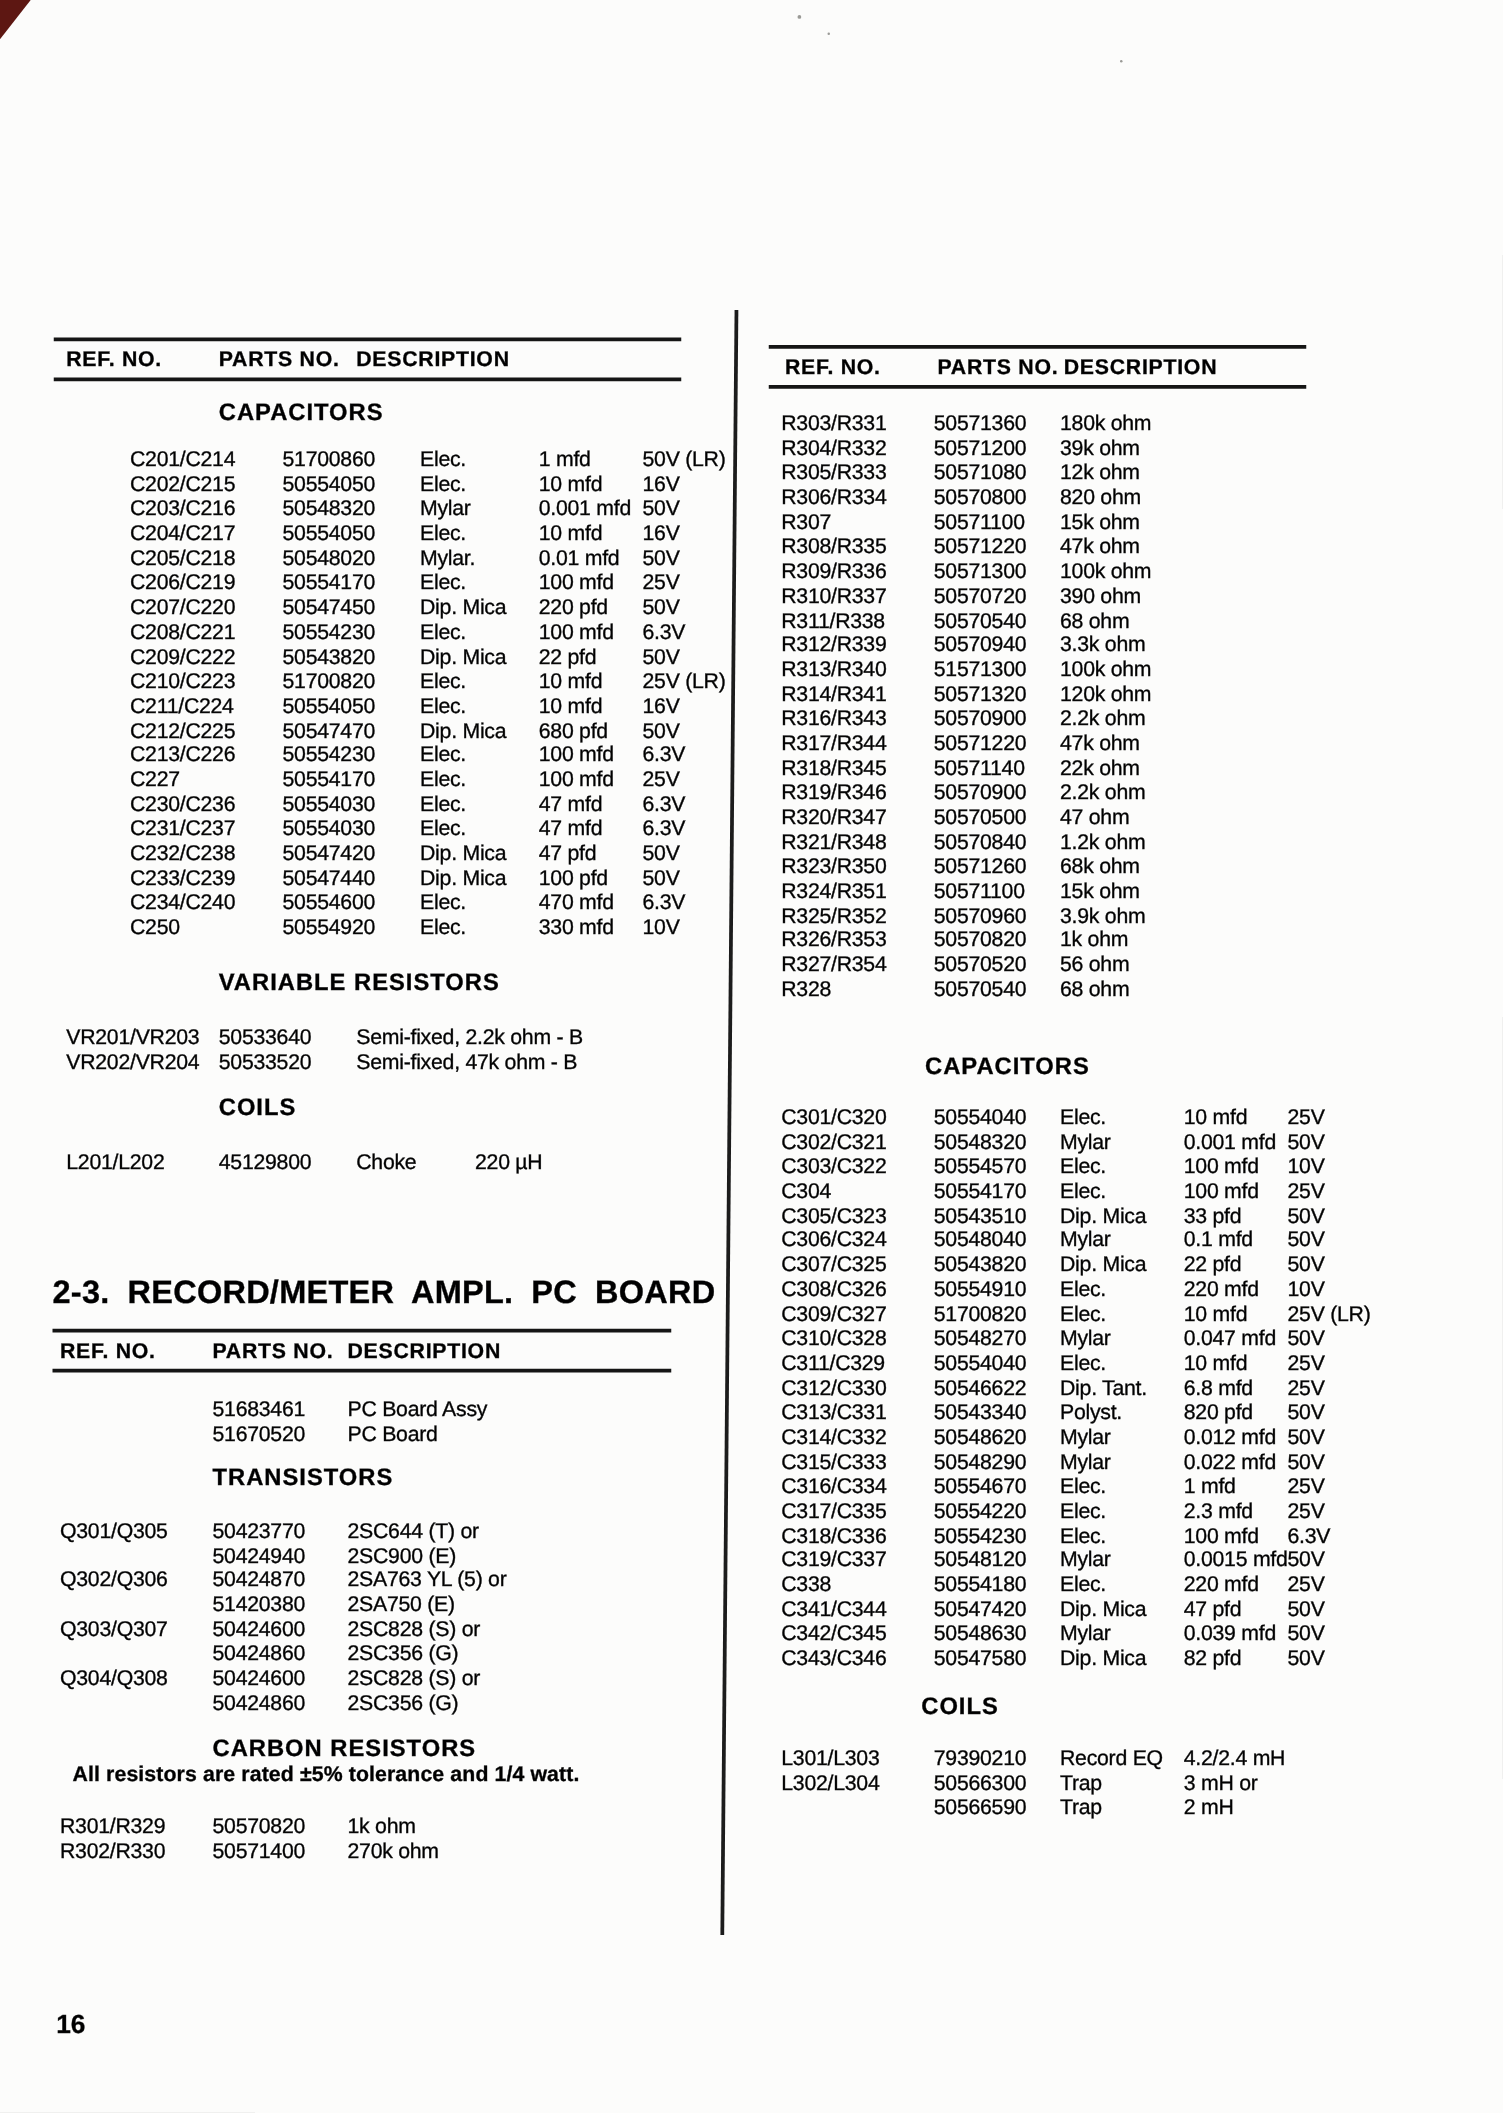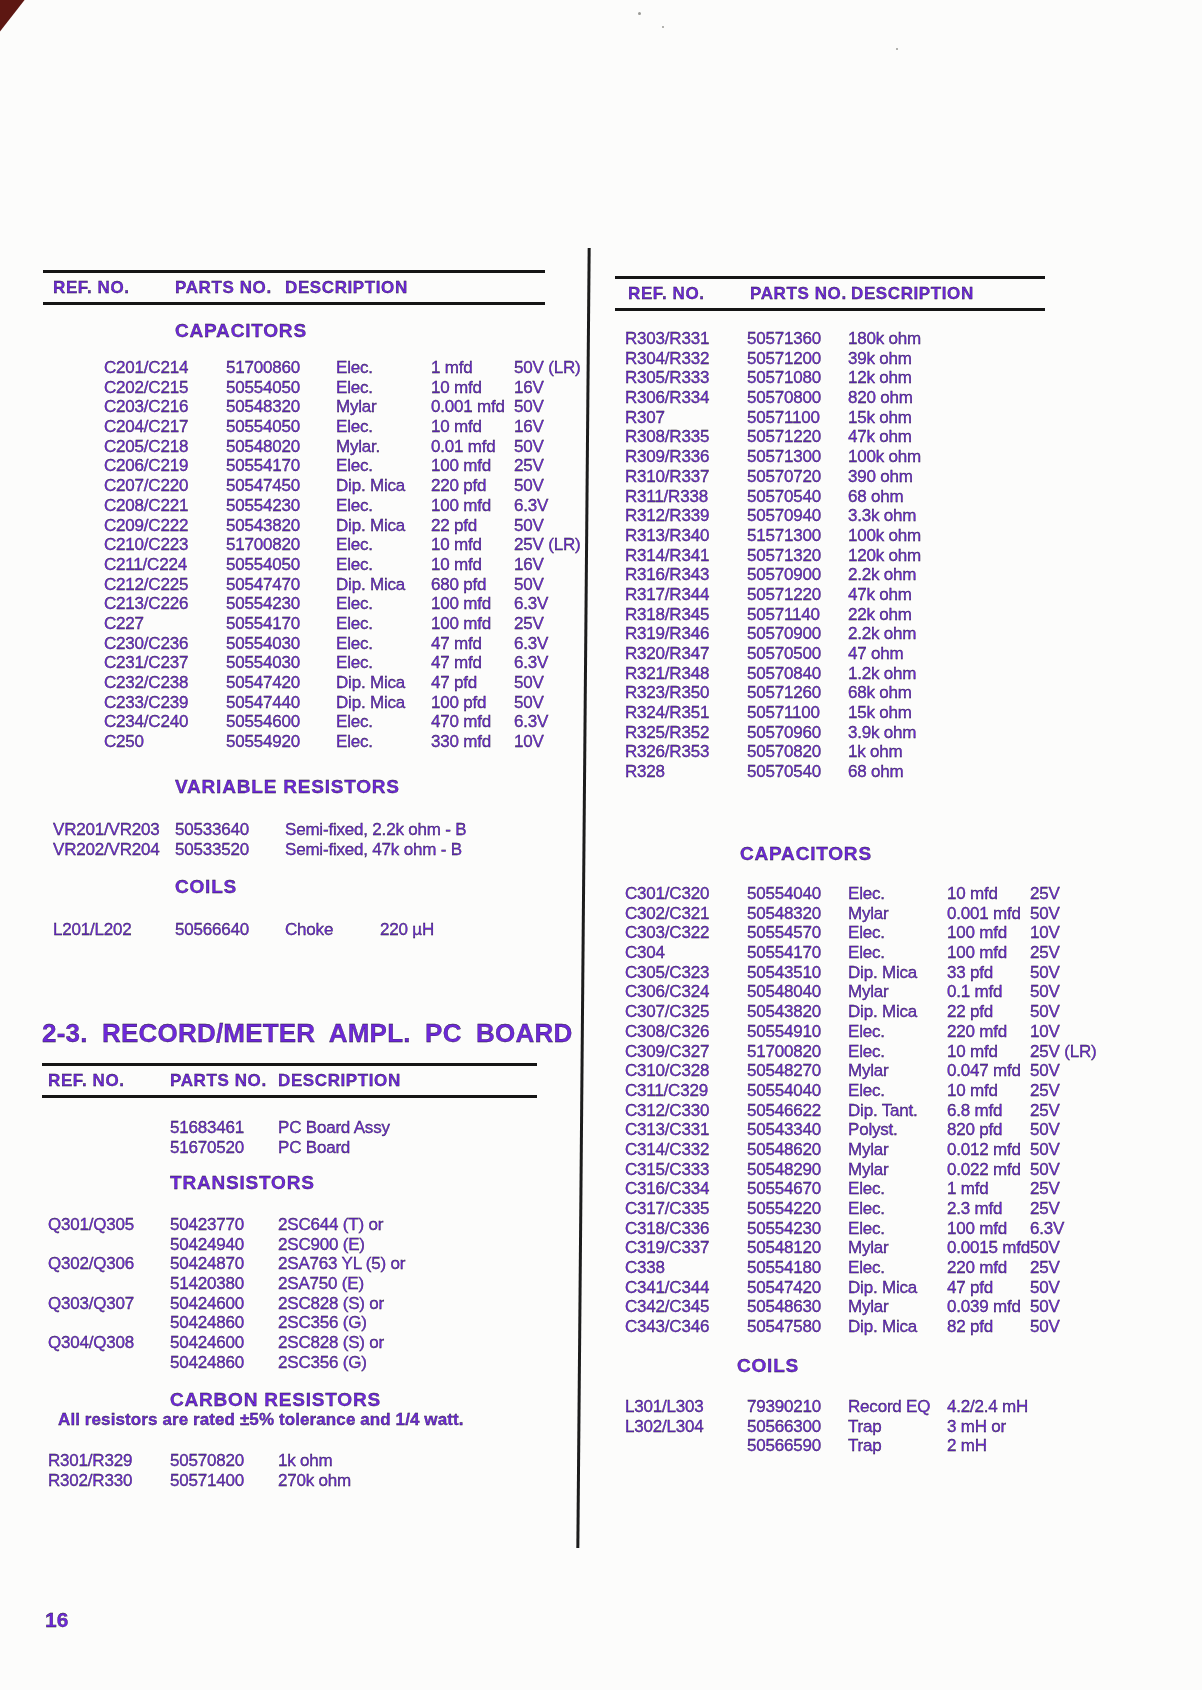--- a/index.html
+++ b/index.html
@@ -1,21 +1,21 @@
 <!DOCTYPE html>
 <html><head>
 <meta charset="utf-8">
 <style>
   html,body{margin:0;padding:0;background:#e8e8e6;}
   .page{
     position:relative;
     width:1202px;height:1690px;
     background:#fcfcfb;
     font-family:"Liberation Sans","DejaVu Sans",sans-serif;
-    color:#6d28d9;
+    color:#000000;
     overflow:hidden;
     -webkit-text-stroke:0.3px #1a1a1a;
   }
   .abs{position:absolute;}
   
   .thead{
     border-top:3px solid #151515;
     border-bottom:3px solid #151515;
     height:29px;
     display:flex;align-items:center;
@@ -254,21 +254,21 @@
         <span class="cell"></span>
       </div>
     </div>
 
   <div class="abs sechead" style="top:876px;left:175px;">COILS</div>
 
   <div class="abs rows" style="top:920px;left:53px;width:497px;">
 
       <div class="row gL1">
         <span class="cell">L201/L202</span>
-        <span class="cell">50566640</span>
+        <span class="cell">45129800</span>
         <span class="cell">Choke</span>
         <span class="cell">220 µH</span>
         <span class="cell"></span>
       </div>
     </div>
 
   <div class="abs bighead" style="top:1018px;left:42px;">2-3. RECORD/METER AMPL. PC BOARD</div>
 
   <div class="abs thead" style="top:1063px;left:42px;width:495px;">
     <div class="hgrid gL2 hpadL2">
@@ -544,20 +544,27 @@
       </div>
 
       <div class="row gR">
         <span class="cell">R326/R353</span>
         <span class="cell">50570820</span>
         <span class="cell">1k ohm</span>
         <span class="cell"></span>
         <span class="cell"></span>
       </div>
 
+      <div class="row gR">
+        <span class="cell">R327/R354</span>
+        <span class="cell">50570520</span>
+        <span class="cell">56 ohm</span>
+        <span class="cell"></span>
+        <span class="cell"></span>
+      </div>
 
       <div class="row gR">
         <span class="cell">R328</span>
         <span class="cell">50570540</span>
         <span class="cell">68 ohm</span>
         <span class="cell"></span>
         <span class="cell"></span>
       </div>
     </div>
 

